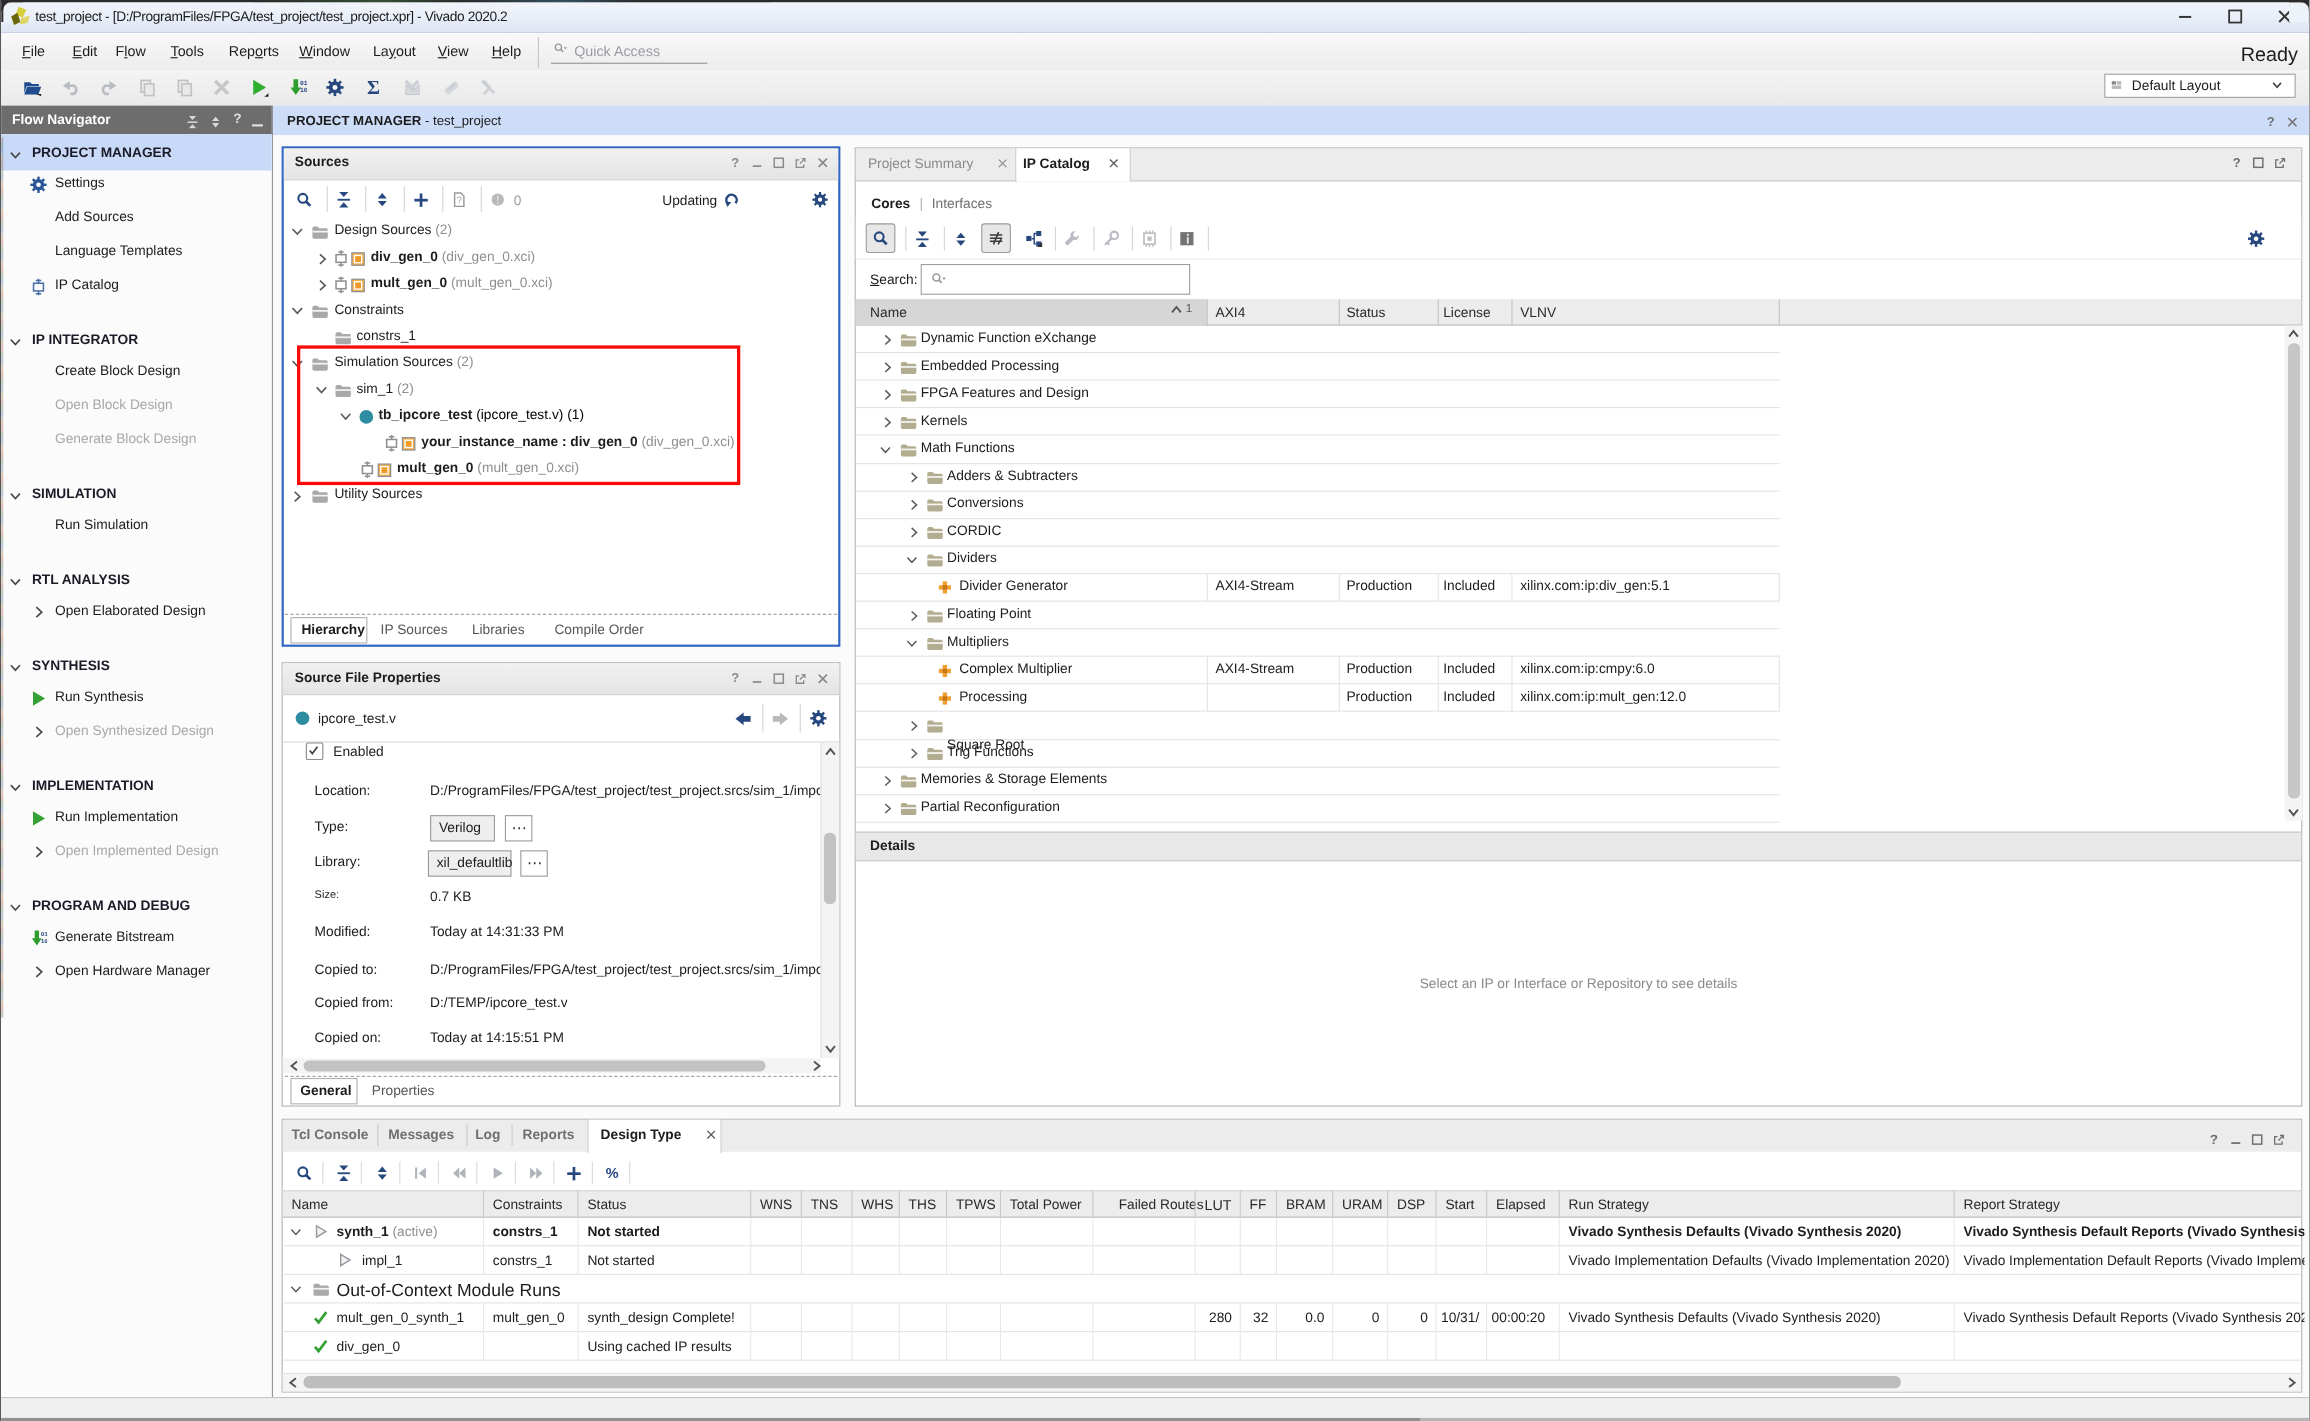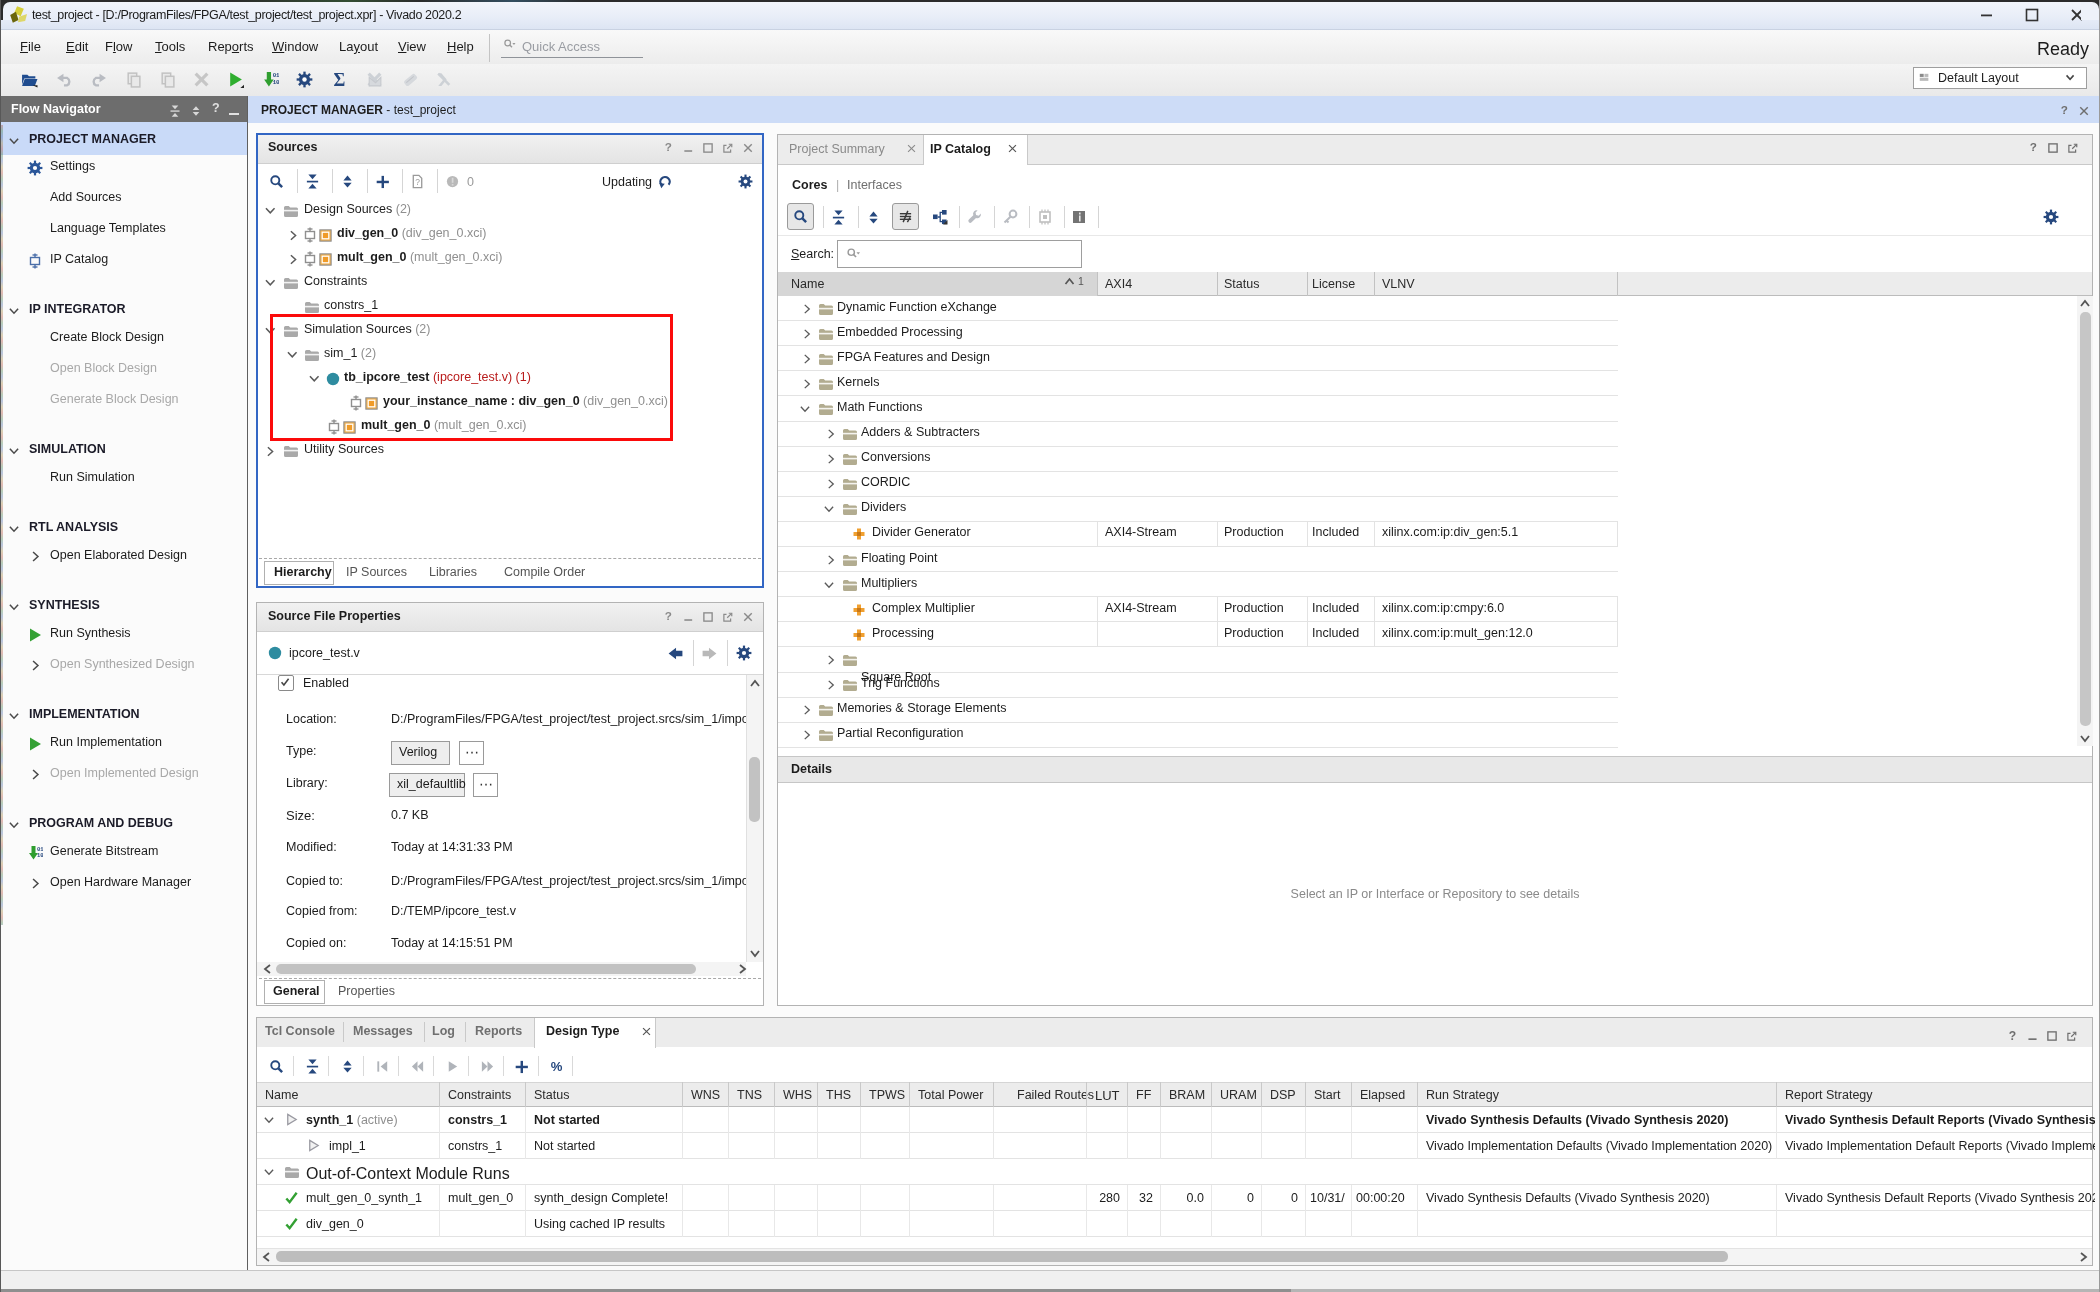--- a/index.html
+++ b/index.html
@@ -371,21 +371,21 @@
       <path d="M1 4.5 q0 -1.5 1.5 -1.5 h3.2 l1.5 1.6 h6.3 q1.5 0 1.5 1.5 v6.4 q0 1.5 -1.5 1.5 h-11 q-1.5 0 -1.5 -1.5 z" fill="#a9a9a9"></path>
       <rect x="1" y="6.8" width="15" height="1.6" fill="#ffffff" opacity="0.85"></rect>
     </svg>
 <div style="position:absolute;left:323px;top:346px;font-size:12.5px;font-weight:normal;color:#1c1c1c;white-space:nowrap;">sim_1 <span style="color:#8f8f8f">(2)</span></div>
 <svg style="position:absolute;left:307px;top:372px;" width="12.5" height="13" viewBox="0 0 16 16">
       <path d="M2.5 5 L8 11 L13.5 5" fill="none" stroke="#5a5a5a" stroke-width="1.9"></path>
     </svg>
 <svg style="position:absolute;left:325px;top:372px;" width="14" height="14" viewBox="0 0 14 14">
       <circle cx="7" cy="7" r="6.2" fill="#2e8ca0"></circle>
     </svg>
-<div style="position:absolute;left:343px;top:370px;font-size:12.5px;font-weight:normal;color:#1c1c1c;white-space:nowrap;"><b>tb_ipcore_test</b> <span style="color:#b91c1c">(ipcore_test.v) (1)</span></div>
+<div style="position:absolute;left:343px;top:370px;font-size:12.5px;font-weight:normal;color:#1c1c1c;white-space:nowrap;"><b>tb_ipcore_test</b> <span style="color:#000000">(ipcore_test.v) (1)</span></div>
 <svg style="position:absolute;left:347px;top:395px;" width="16" height="16" viewBox="0 0 16 16">
       <rect x="3.5" y="4.5" width="9" height="7" fill="none" stroke="#8f8f8f" stroke-width="1.4"></rect>
       <line x1="8" y1="0.5" x2="8" y2="4.5" stroke="#8f8f8f" stroke-width="1.4"></line>
       <line x1="5.5" y1="2" x2="10.5" y2="2" stroke="#8f8f8f" stroke-width="1.4"></line>
       <line x1="8" y1="11.5" x2="8" y2="15.5" stroke="#8f8f8f" stroke-width="1.4"></line>
       <line x1="5.5" y1="14" x2="10.5" y2="14" stroke="#8f8f8f" stroke-width="1.4"></line>
     </svg>
 <svg style="position:absolute;left:363px;top:396px;" width="15" height="15" viewBox="0 0 16 16">
       <rect x="2" y="2" width="12" height="12" fill="#f5b04a" stroke="#8f8f8f" stroke-width="1.2"></rect>
       <rect x="4.5" y="4.5" width="7" height="7" fill="#f09b28" stroke="#ffffff" stroke-width="1.3"></rect>
@@ -466,21 +466,21 @@
 <div style="position:absolute;left:256px;top:674px;width:506px;height:1px;background:#d8d8d8;"></div>
 <div style="position:absolute;left:277px;top:675px;width:16px;height:16px;background:#fff;border:1.5px solid #8a8a8a;border-radius:2px;"></div>
 <svg style="position:absolute;left:279px;top:677px;" width="12.5" height="13" viewBox="0 0 16 16">
       <path d="M2 6.5 L5 10 L11 2" fill="none" stroke="#444" stroke-width="2"></path>
     </svg>
 <div style="position:absolute;left:302px;top:676px;font-size:12.5px;font-weight:normal;color:#1c1c1c;white-space:nowrap;">Enabled</div>
 <div style="position:absolute;left:285px;top:712px;font-size:12.5px;font-weight:normal;color:#1c1c1c;white-space:nowrap;">Location:</div>
 <div style="position:absolute;left:390px;top:712px;font-size:12.5px;font-weight:normal;color:#1c1c1c;white-space:nowrap;max-width:355px;overflow:hidden;">D:/ProgramFiles/FPGA/test_project/test_project.srcs/sim_1/imports/TE</div>
 <div style="position:absolute;left:285px;top:744px;font-size:12.5px;font-weight:normal;color:#1c1c1c;white-space:nowrap;">Type:</div>
 <div style="position:absolute;left:285px;top:776px;font-size:12.5px;font-weight:normal;color:#1c1c1c;white-space:nowrap;">Library:</div>
-<div style="position:absolute;left:285px;top:808px;font-size:13px;font-weight:normal;color:#1c1c1c;white-space:nowrap;">Size:</div>
+<div style="position:absolute;left:285px;top:808px;font-size:10px;font-weight:normal;color:#1c1c1c;white-space:nowrap;">Size:</div>
 <div style="position:absolute;left:390px;top:808px;font-size:12.5px;font-weight:normal;color:#1c1c1c;white-space:nowrap;max-width:355px;overflow:hidden;">0.7 KB</div>
 <div style="position:absolute;left:285px;top:840px;font-size:12.5px;font-weight:normal;color:#1c1c1c;white-space:nowrap;">Modified:</div>
 <div style="position:absolute;left:390px;top:840px;font-size:12.5px;font-weight:normal;color:#1c1c1c;white-space:nowrap;max-width:355px;overflow:hidden;">Today at 14:31:33 PM</div>
 <div style="position:absolute;left:285px;top:874px;font-size:12.5px;font-weight:normal;color:#1c1c1c;white-space:nowrap;">Copied to:</div>
 <div style="position:absolute;left:390px;top:874px;font-size:12.5px;font-weight:normal;color:#1c1c1c;white-space:nowrap;max-width:355px;overflow:hidden;">D:/ProgramFiles/FPGA/test_project/test_project.srcs/sim_1/imports/TE</div>
 <div style="position:absolute;left:285px;top:904px;font-size:12.5px;font-weight:normal;color:#1c1c1c;white-space:nowrap;">Copied from:</div>
 <div style="position:absolute;left:390px;top:904px;font-size:12.5px;font-weight:normal;color:#1c1c1c;white-space:nowrap;max-width:355px;overflow:hidden;">D:/TEMP/ipcore_test.v</div>
 <div style="position:absolute;left:285px;top:936px;font-size:12.5px;font-weight:normal;color:#1c1c1c;white-space:nowrap;">Copied on:</div>
 <div style="position:absolute;left:390px;top:936px;font-size:12.5px;font-weight:normal;color:#1c1c1c;white-space:nowrap;max-width:355px;overflow:hidden;">Today at 14:15:51 PM</div>
 <div style="position:absolute;left:390px;top:741px;width:59px;height:24px;background:#eeeeee;border:1px solid #9a9a9a;"></div>

